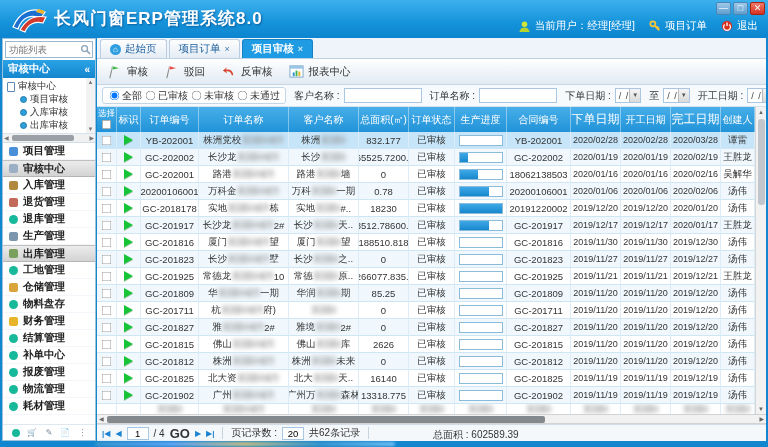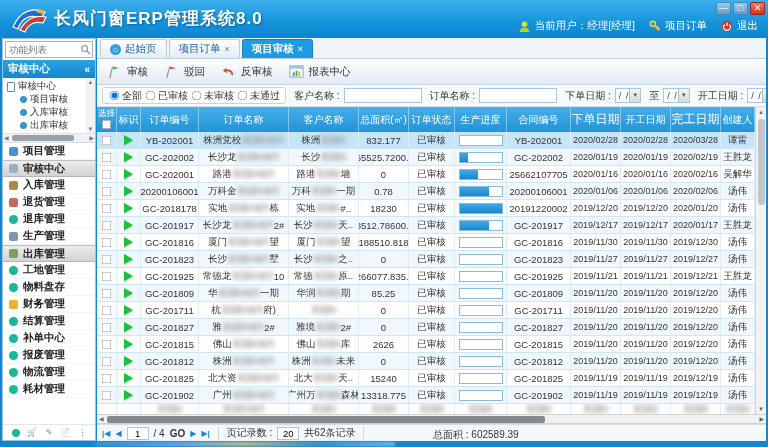--- a/index.html
+++ b/index.html
@@ -254,20 +254,24 @@
           <span class="m-ico sq" style="background: rgb(124, 151, 173);"></span>
           <span>生产管理</span>
         </div>
         <div class="module selected">
           <span class="m-ico sq" style="background: rgb(122, 160, 92);"></span>
           <span>出库管理</span>
         </div>
         <div class="module">
           <span class="m-ico" style="background: rgb(24, 184, 154);"></span>
           <span>工地管理</span>
+        </div>
+        <div class="module">
+          <span class="m-ico sq" style="background: rgb(217, 164, 58);"></span>
+          <span>仓储管理</span>
         </div>
         <div class="module">
           <span class="m-ico" style="background: rgb(24, 184, 154);"></span>
           <span>物料盘存</span>
         </div>
         <div class="module">
           <span class="m-ico sq" style="background: rgb(232, 181, 42);"></span>
           <span>财务管理</span>
         </div>
         <div class="module">
@@ -489,21 +493,21 @@
             <div class="gcell" style="width: 58px;">GC-202001</div>
             <div class="gcell" style="width: 90px;">路港<span class="blurt">某国际城市</span></div>
             <div class="gcell" style="width: 70px;">路港<span class="blurt">某国际</span>墙</div>
             <div class="gcell" style="width: 50px;">0</div>
             <div class="gcell" style="width: 46px;">已审核</div>
             <div class="gcell" style="width: 52px;">
               <div class="pbar">
                 <div class="fill" style="width: 45%;"></div>
               </div>
             </div>
-            <div class="gcell" style="width: 64px;">25662107705</div>
+            <div class="gcell" style="width: 64px;">18062138503</div>
             <div class="gcell datec" style="width: 50px;">2020/01/16</div>
             <div class="gcell datec" style="width: 50px;">2020/01/16</div>
             <div class="gcell datec" style="width: 50px;">2020/02/16</div>
             <div class="gcell" style="width: 34px;">吴解华</div>
           </div>
           <div class="grow alt">
             <div class="gcell" style="width: 20px;">
               <input type="checkbox" class="gchk" style="">
             </div>
             <div class="gcell" style="width: 24px;">
@@ -760,21 +764,21 @@
           <div class="grow">
             <div class="gcell" style="width: 20px;">
               <input type="checkbox" class="gchk" style="">
             </div>
             <div class="gcell" style="width: 24px;">
               <span class="garrow"></span>
             </div>
             <div class="gcell" style="width: 58px;">GC-201825</div>
             <div class="gcell" style="width: 90px;">北大资<span class="blurt">某国际城市</span></div>
             <div class="gcell" style="width: 70px;">北大<span class="blurt">某国际</span>天..</div>
-            <div class="gcell" style="width: 50px;">15240</div>
+            <div class="gcell" style="width: 50px;">16140</div>
             <div class="gcell" style="width: 46px;">已审核</div>
             <div class="gcell" style="width: 52px;">
               <div class="pbar">
                 <div class="fill" style="width: 0%;"></div>
               </div>
             </div>
             <div class="gcell" style="width: 64px;">GC-201825</div>
             <div class="gcell datec" style="width: 50px;">2019/11/19</div>
             <div class="gcell datec" style="width: 50px;">2019/11/19</div>
             <div class="gcell datec" style="width: 50px;">2019/12/19</div>
@@ -853,21 +857,21 @@
       <span class="ha" style="left:2px">◀</span>
       <div class="hthumb"></div>
       <span class="ha" style="right:2px">▶</span>
     </div>
 
     <div class="pagebar">
       <span class="pgic">|◀</span>
       <span class="pgic">◀</span>
       <input class="pginput" value="1" style="">
       <span>/ 4</span>
-      <b style="font-size:10px">GO</b>
+      <b style="font-size:13px">GO</b>
       <span class="pgic">▶</span>
       <span class="pgic">▶|</span>
       <span class="pgsep"></span>
       <span>页记录数 :</span>
       <input class="pginput" value="20" style="">
       <span>共62条记录</span>
       <span class="pgsep"></span>
       <span class="totarea">总面积 : 602589.39</span>
     </div>
   </div>

